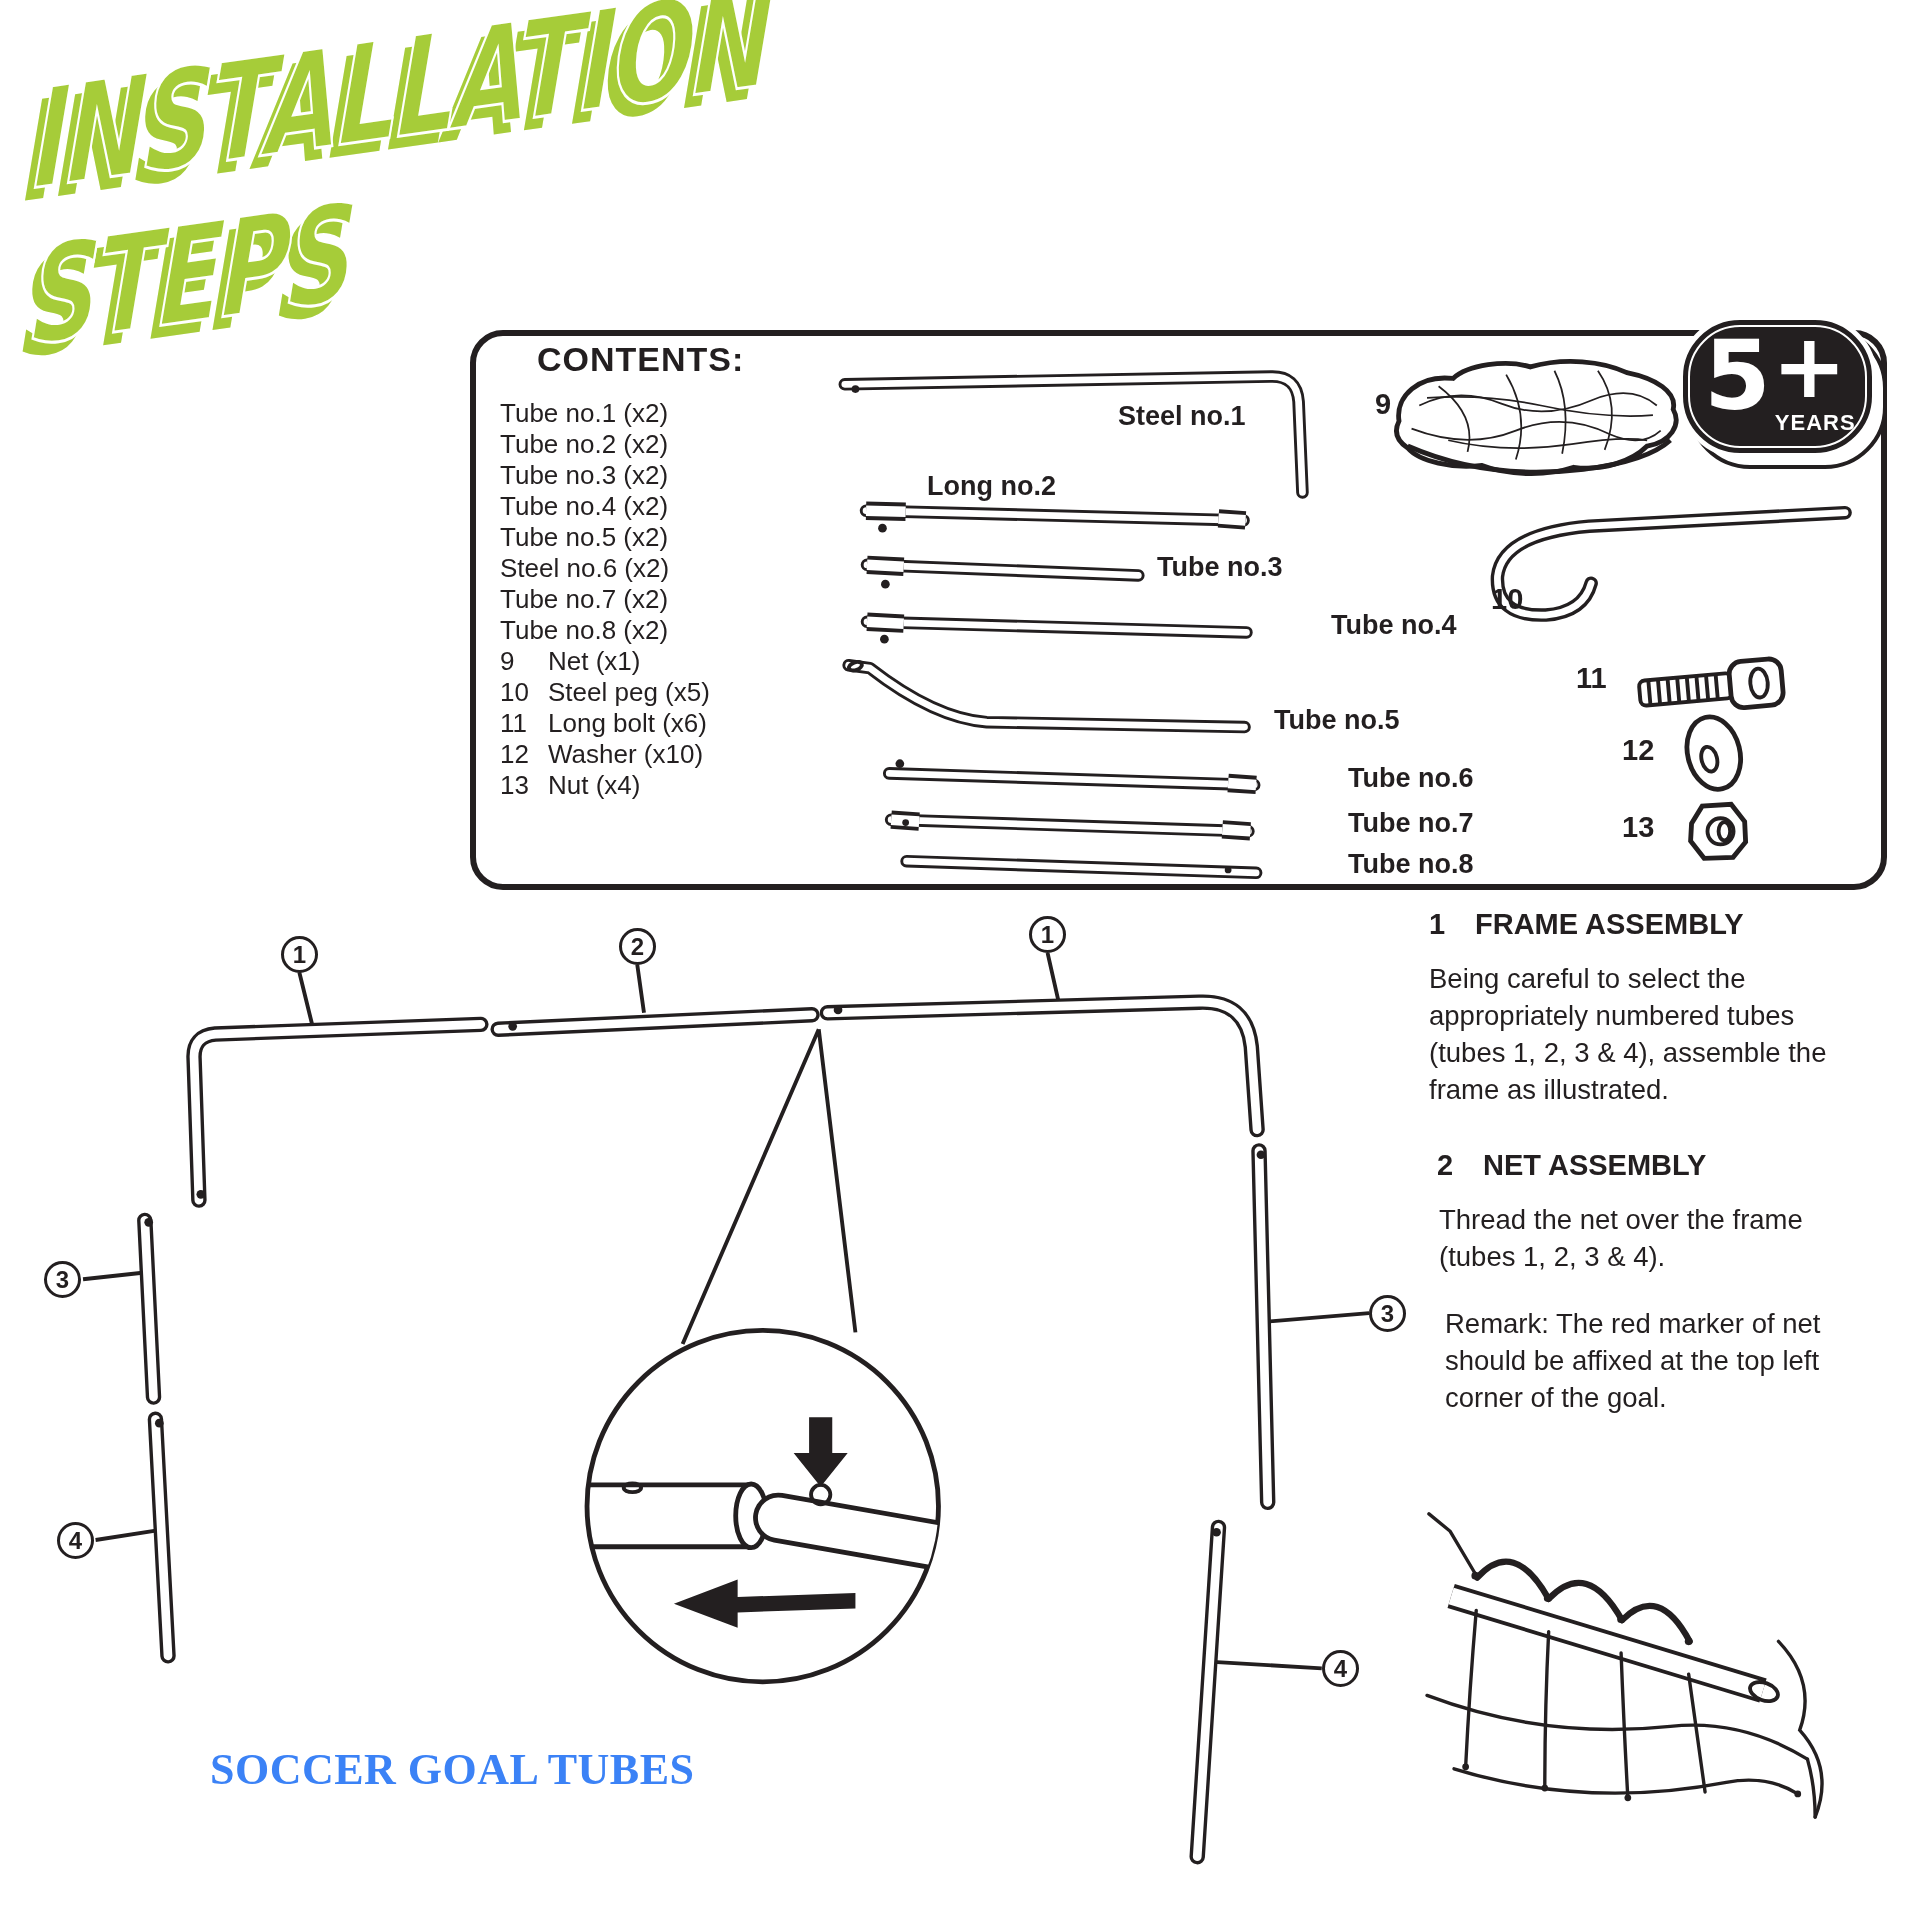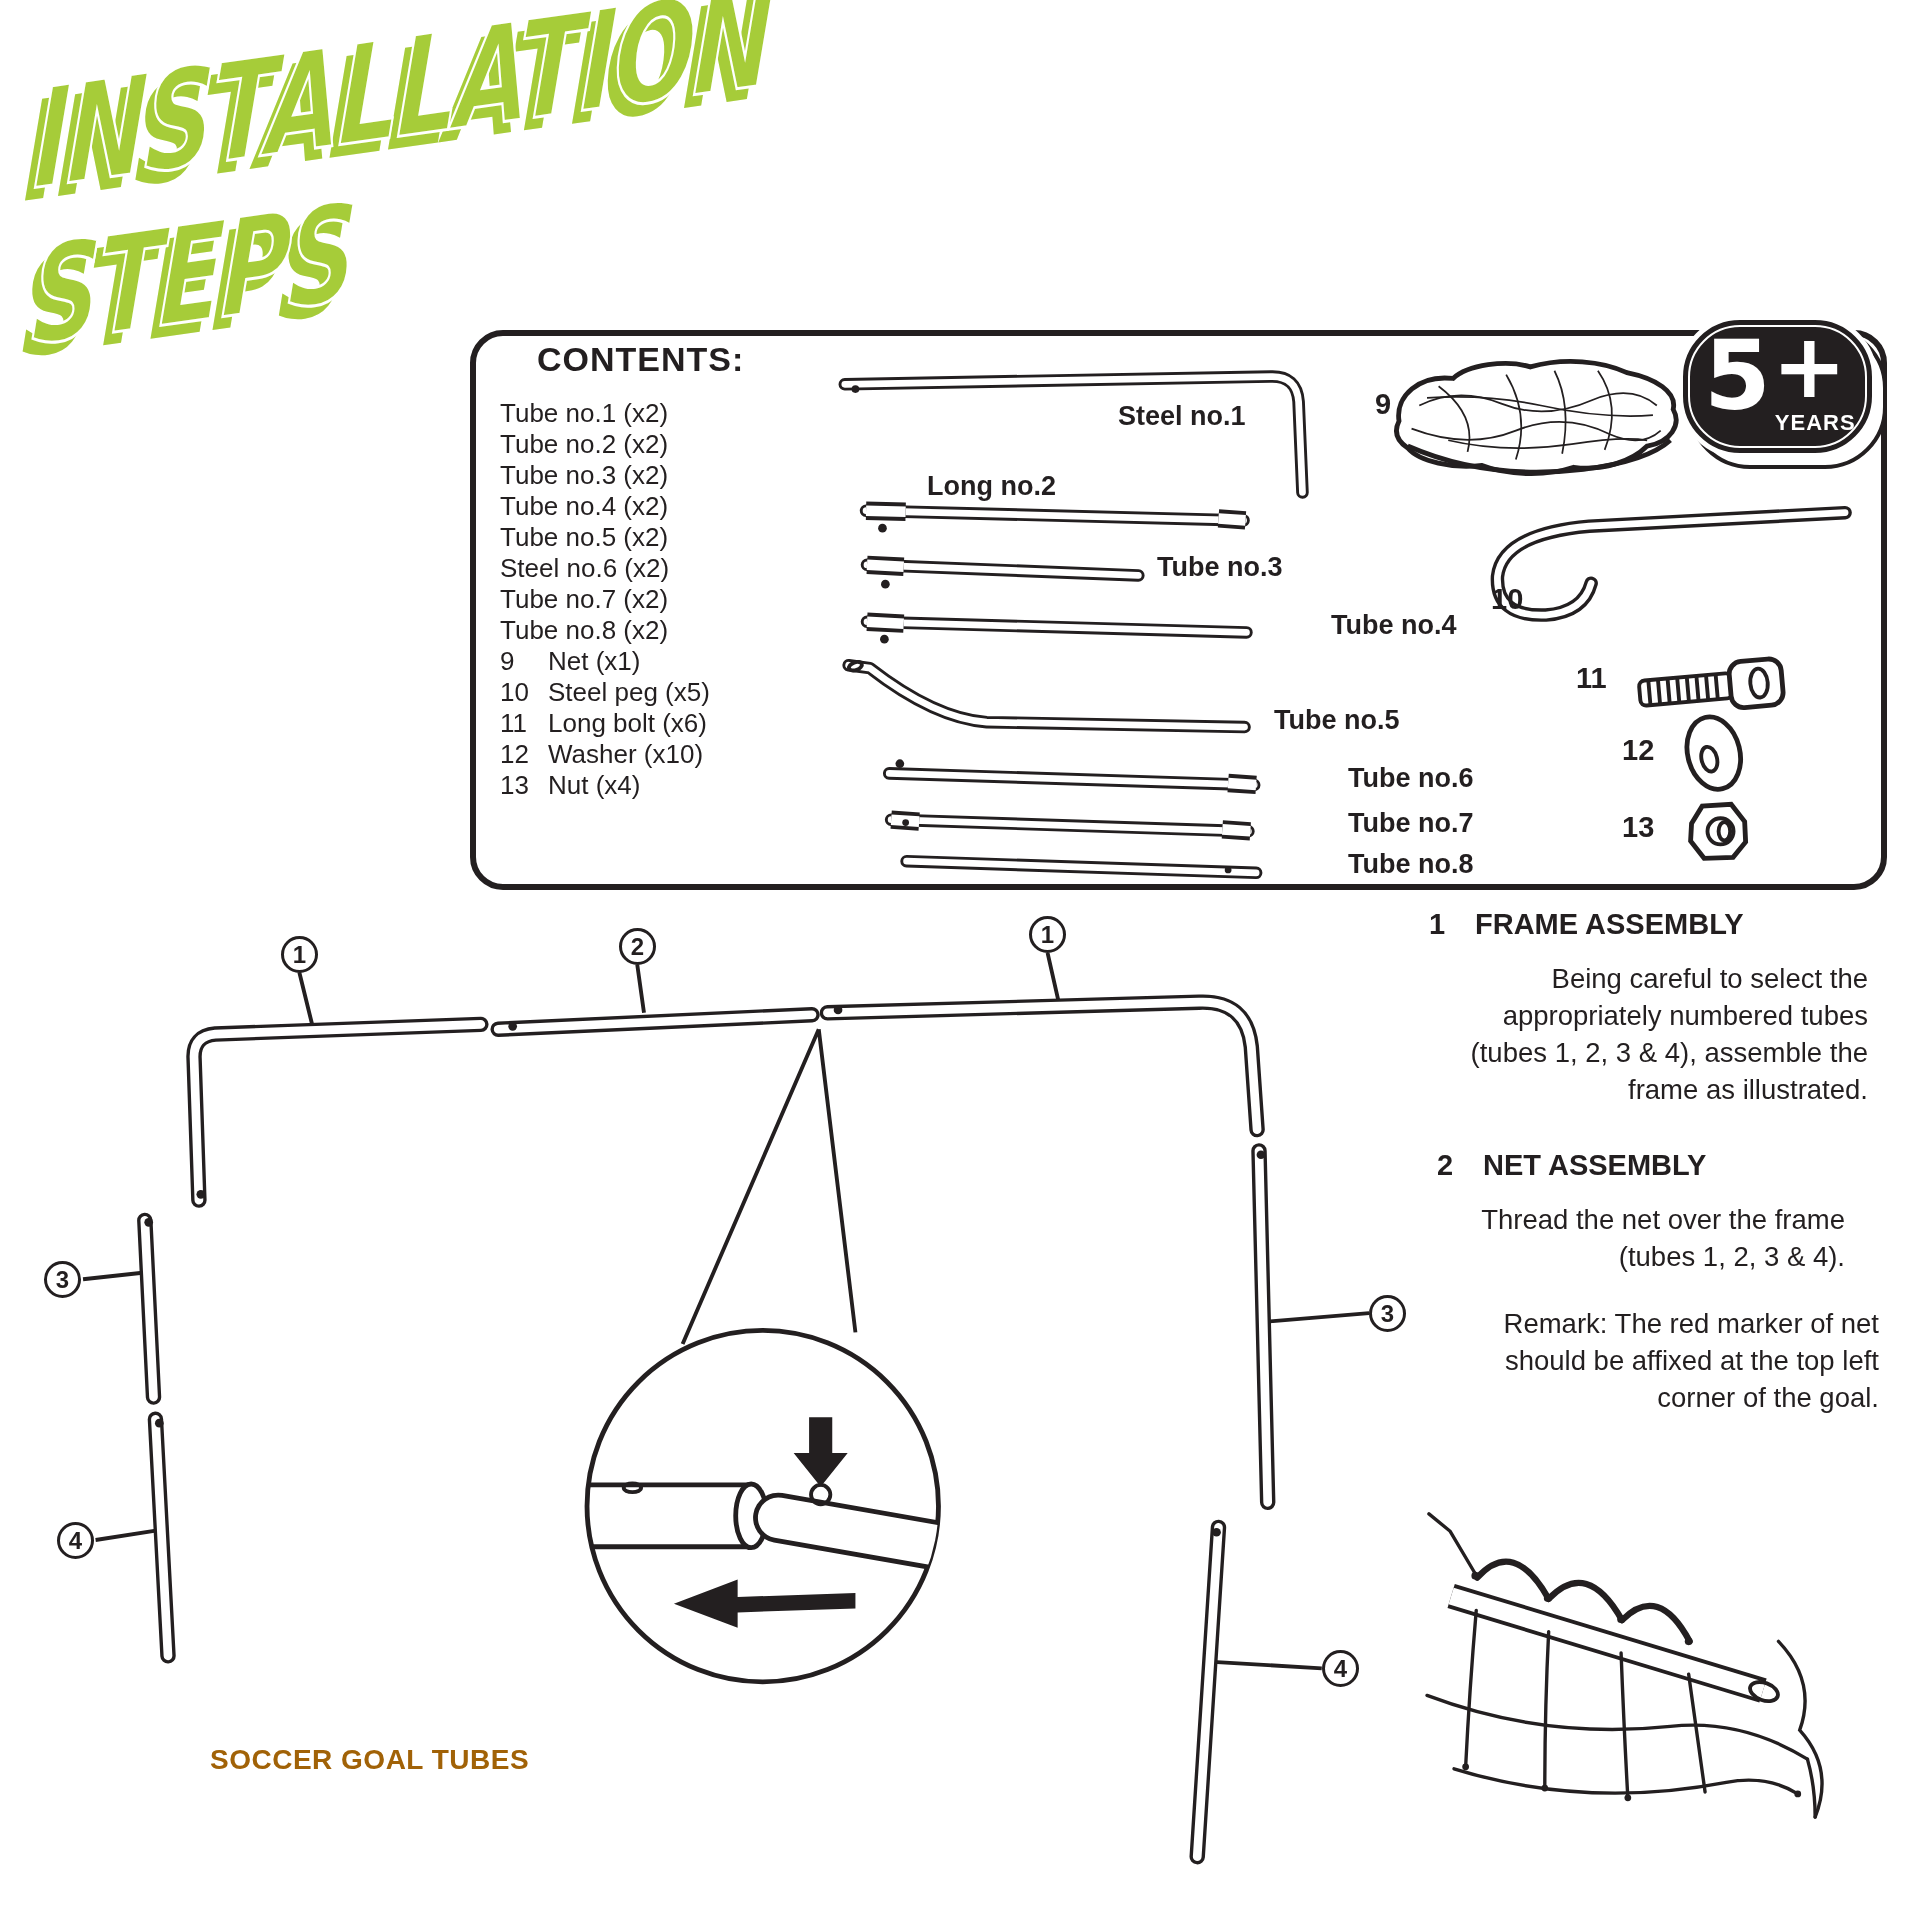--- a/index.html
+++ b/index.html
@@ -57,26 +57,26 @@
   
   .callout{
     position:absolute;width:37px;height:37px;box-sizing:border-box;
     border:3.9px solid #231f20;border-radius:50%;background:#fff;
     display:flex;align-items:center;justify-content:center;
     font-size:24px;font-weight:bold;z-index:3;
   }
   
   .step-head{position:absolute;display:flex;font-size:29px;font-weight:bold;white-space:nowrap;}
   .step-head .n{width:46px;}
-  .step-body{position:absolute;font-size:27.5px;line-height:37px;text-align:right;}
+  .step-body{position:absolute;font-size:27.5px;line-height:37px;}
   
   .footer-title{
     position:absolute;left:210px;top:1744px;
-    font-size:28px;font-weight:800;letter-spacing:0.5px;color:#a16207;
-    font-family:Liberation Sans, sans-serif;
+    font-size:44px;font-weight:800;letter-spacing:0.5px;color:#3b82f6;
+    font-family:Liberation Serif, serif;
   }
   
   svg{position:absolute;left:0;top:0;}
   .t-o{fill:none;stroke:#231f20;stroke-width:13;stroke-linecap:round;stroke-linejoin:round}
   .t-i{fill:none;stroke:#fff;stroke-width:7;stroke-linecap:round;stroke-linejoin:round}
   .cap-o{fill:none;stroke:#231f20;stroke-width:19;stroke-linecap:butt}
   .cap-i{fill:none;stroke:#fff;stroke-width:11;stroke-linecap:butt}
   .f-o{fill:none;stroke:#231f20;stroke-width:16;stroke-linecap:round;stroke-linejoin:round}
   .f-i{fill:none;stroke:#fff;stroke-width:9;stroke-linecap:round;stroke-linejoin:round}
   .p-o{fill:none;stroke:#231f20;stroke-width:14;stroke-linecap:round;stroke-linejoin:round}

